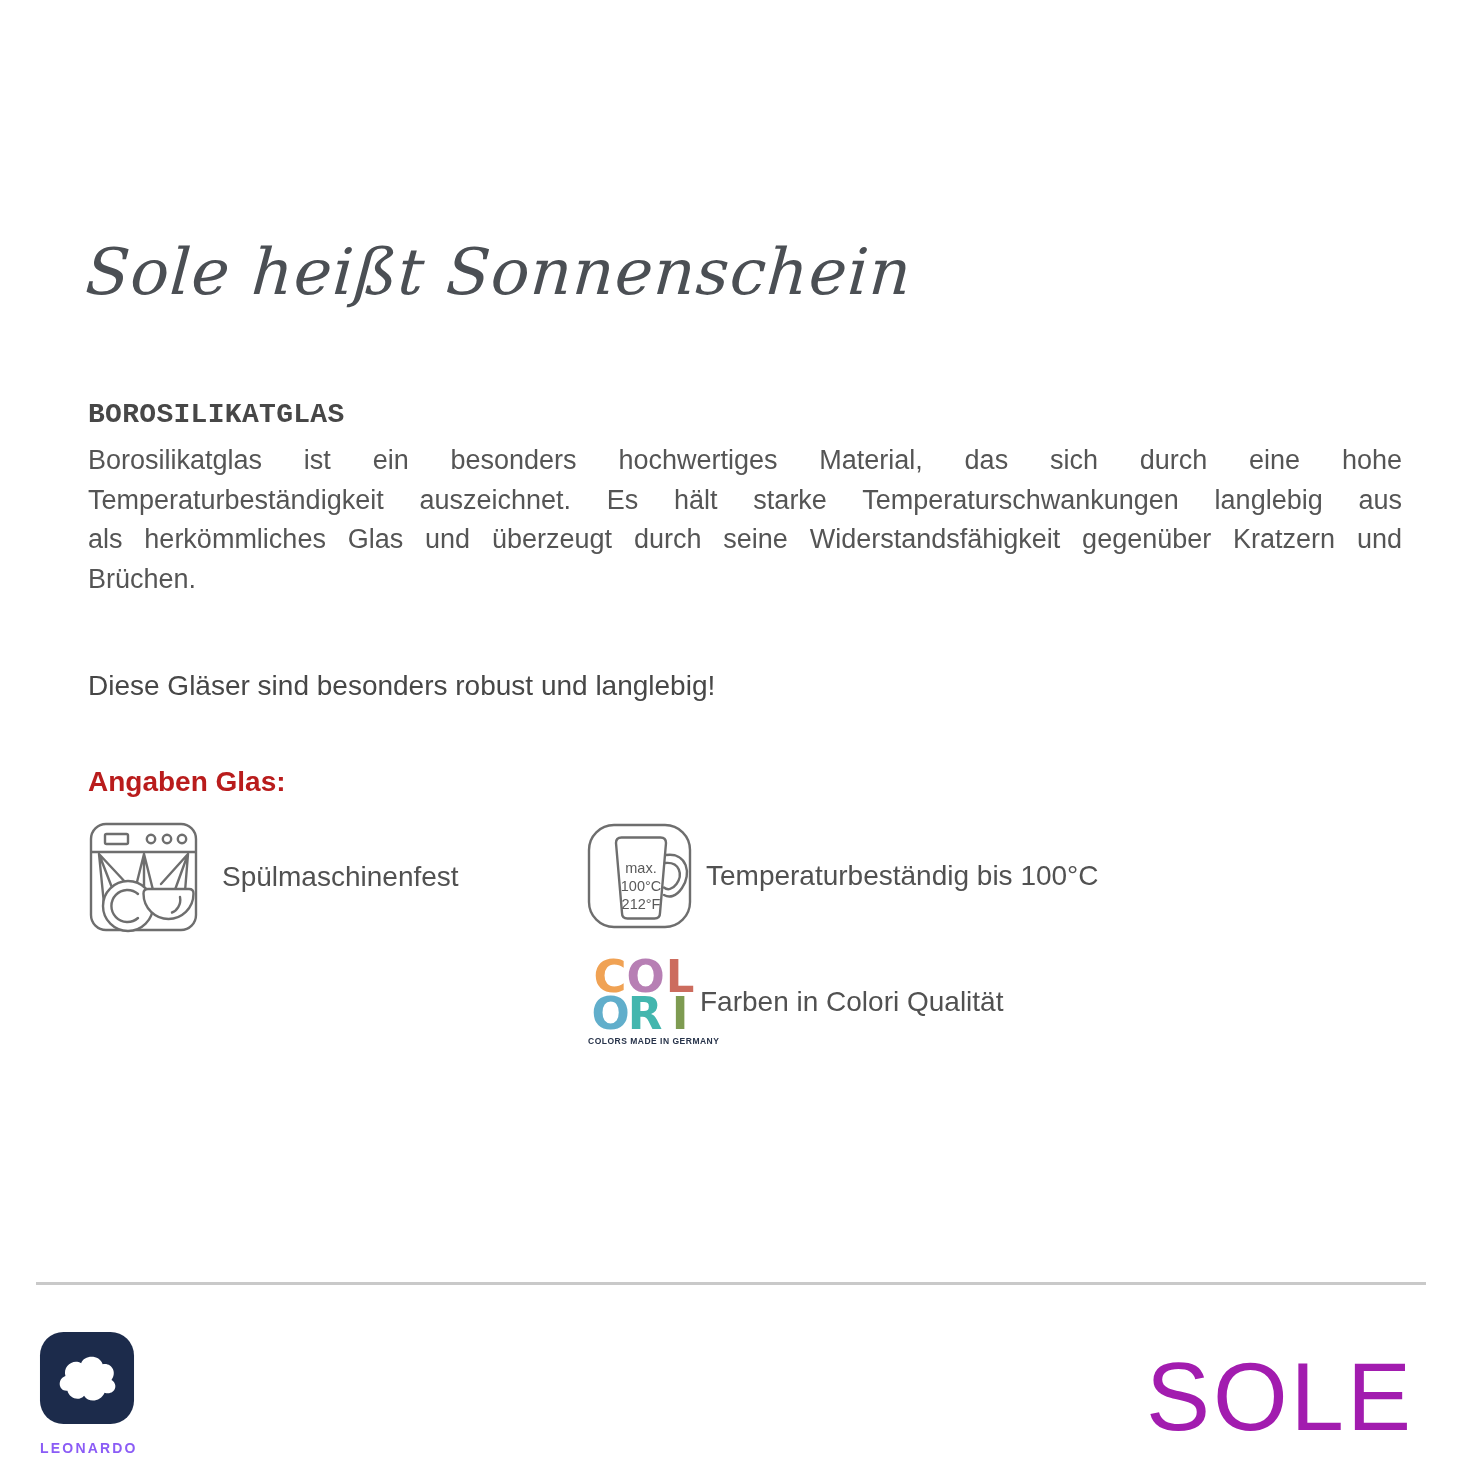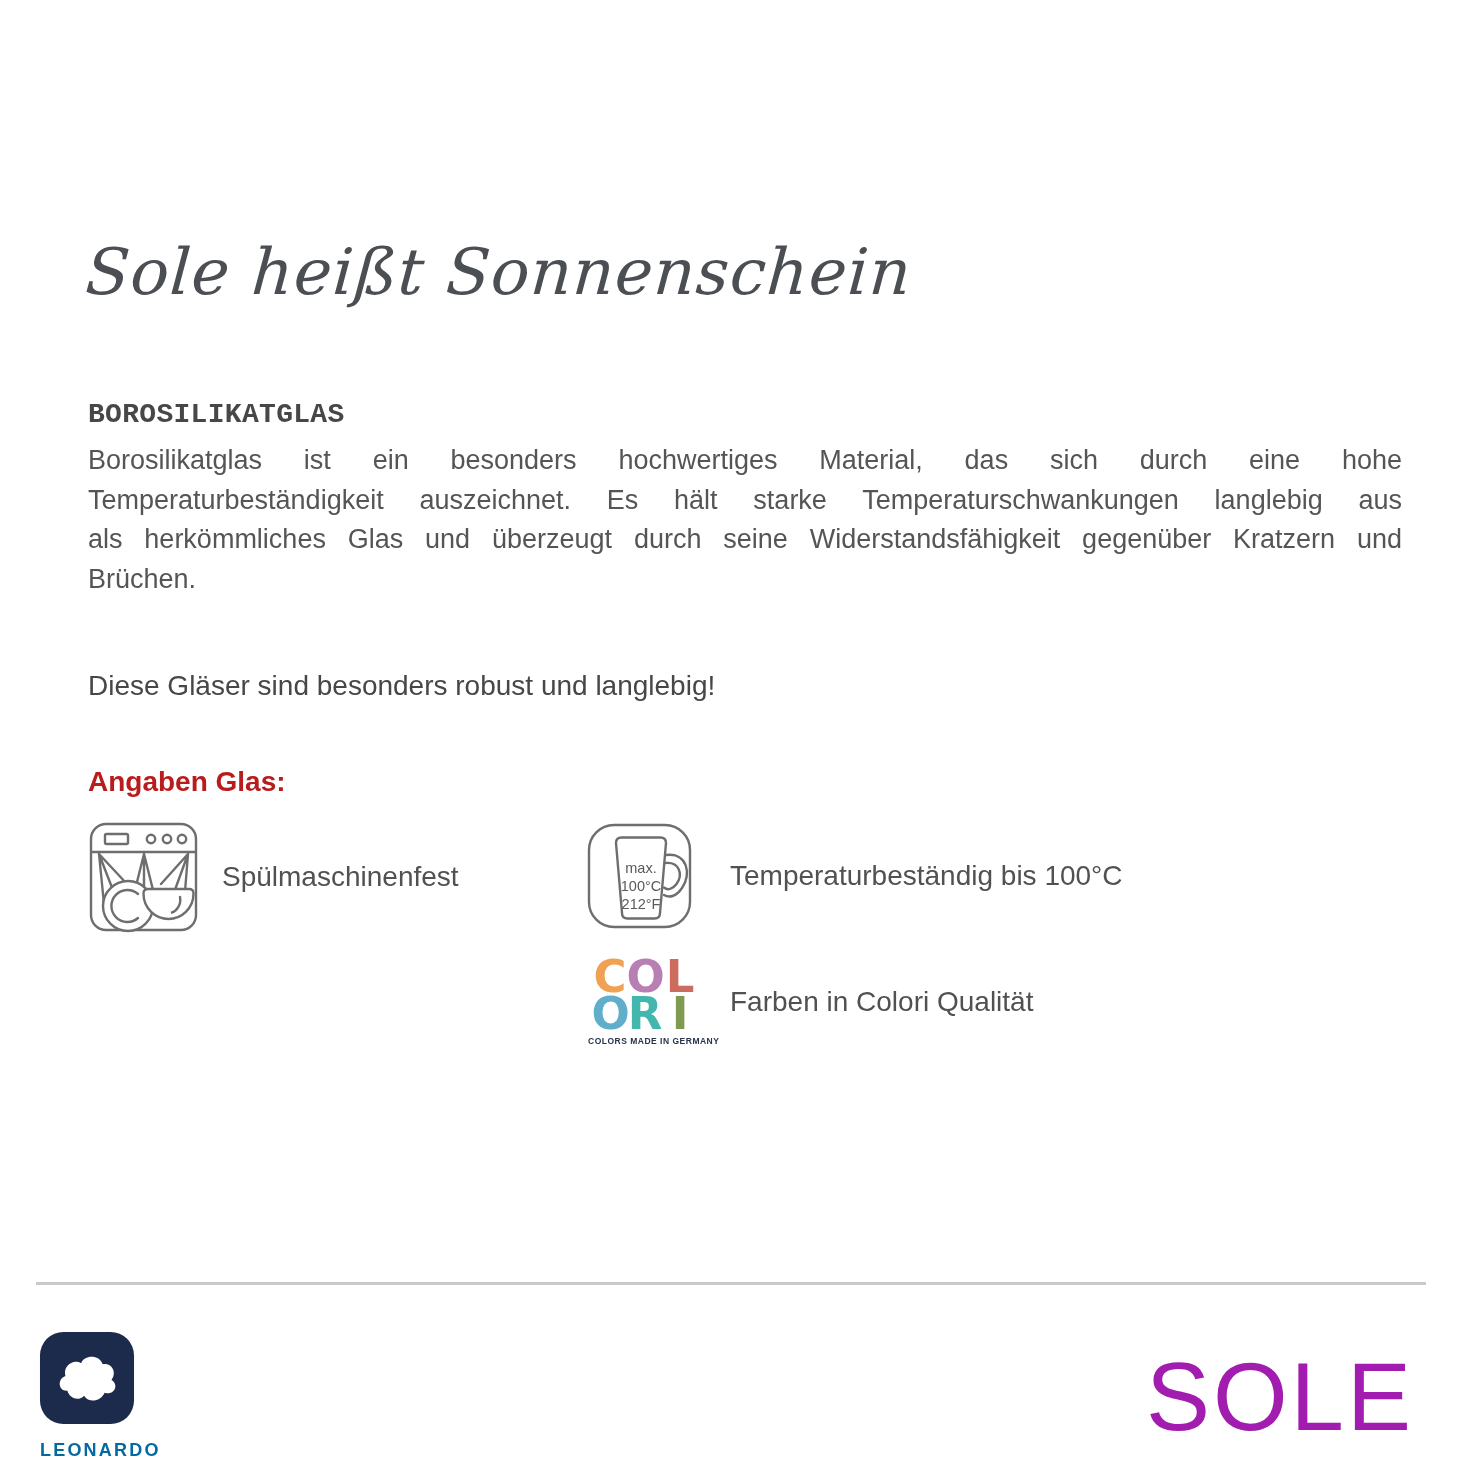--- a/index.html
+++ b/index.html
@@ -39,23 +39,23 @@
   }
 
   
   .feature { position:absolute; display:flex; align-items:center; }
   .feature-label { font-size:28px; color:#515151; white-space:nowrap; }
   #feature-dishwasher { left:88px;  top:818px; }
   #feature-temperature { left:586px; top:816px; }
   #feature-microwave  { left:88px;  top:952px; }
   #feature-colori     { left:588px; top:958px; }
   #feature-dishwasher .feature-label { margin-left:22px; }
-  #feature-temperature .feature-label { margin-left:26px; }
+  #feature-temperature .feature-label { margin-left:2px; }
   #feature-microwave .feature-label { margin-left:22px; }
-  #feature-colori .feature-label { margin-left:30px; }
+  #feature-colori .feature-label { }
 
   svg.picto { display:block; }
 
   
   .colori { width:112px; text-align:center; }
   .colori-grid {
     display:grid; grid-template-columns:repeat(3,35px); justify-content:center;
     font-family:"DejaVu Sans",sans-serif; font-weight:bold;
     font-size:45px; line-height:37px; letter-spacing:-2px;
   }
@@ -65,21 +65,21 @@
     color:#27334a; white-space:nowrap;
   }
 
   
   .footer-divider {
     position:absolute; left:36px; top:1282px; width:1390px; height:3px;
   }
   .leonardo { position:absolute; left:38px; top:1330px; width:130px; }
   .leonardo-name {
     margin-top:14px; margin-left:2px;
-    font-size:18px; font-weight:bold; letter-spacing:2.2px; color:#0369a1;
+    font-size:14px; font-weight:bold; letter-spacing:2.2px; color:#8b5cf6;
     white-space:nowrap;
   }
   .sole {
     position:absolute; right:46px; top:1342px;
     font-size:96px; font-weight:400; letter-spacing:3px; white-space:nowrap;
   }
 </style>
 </head>
 <body>
 

